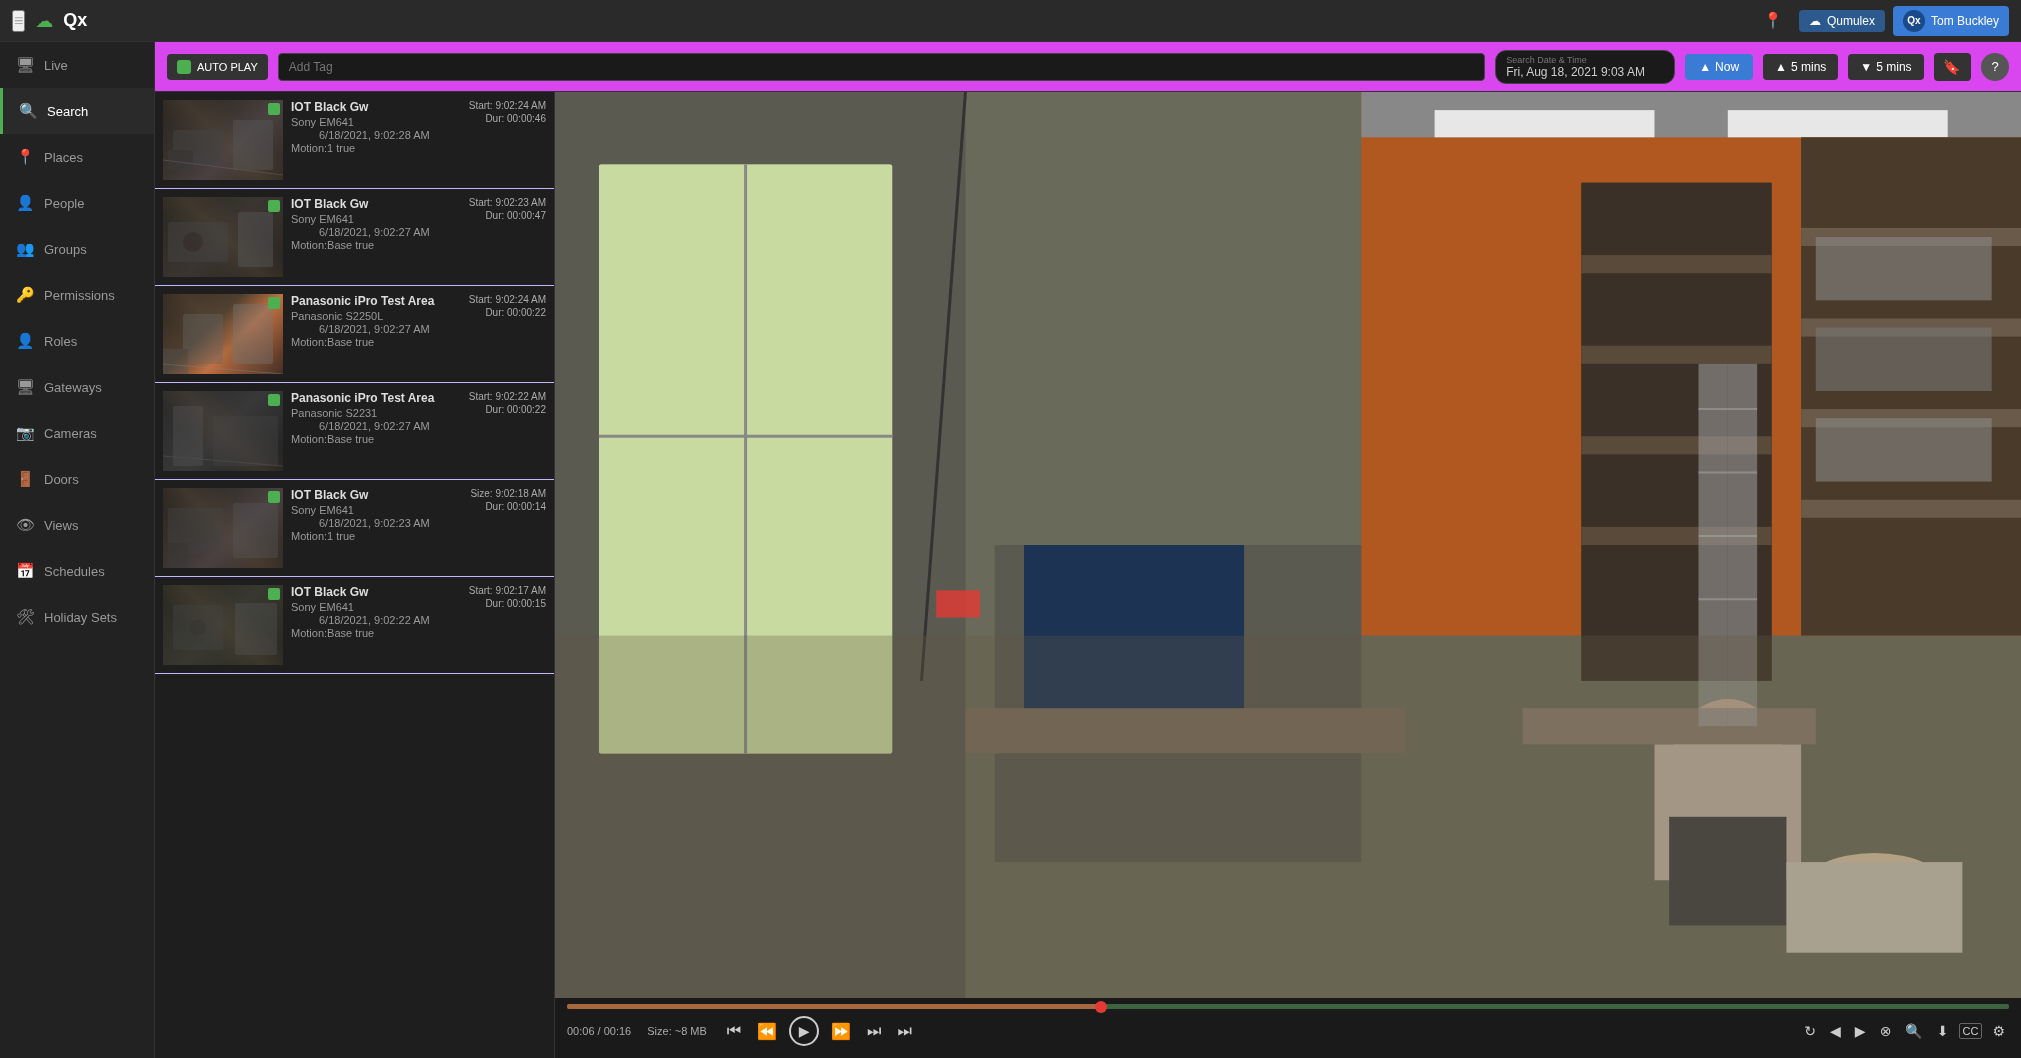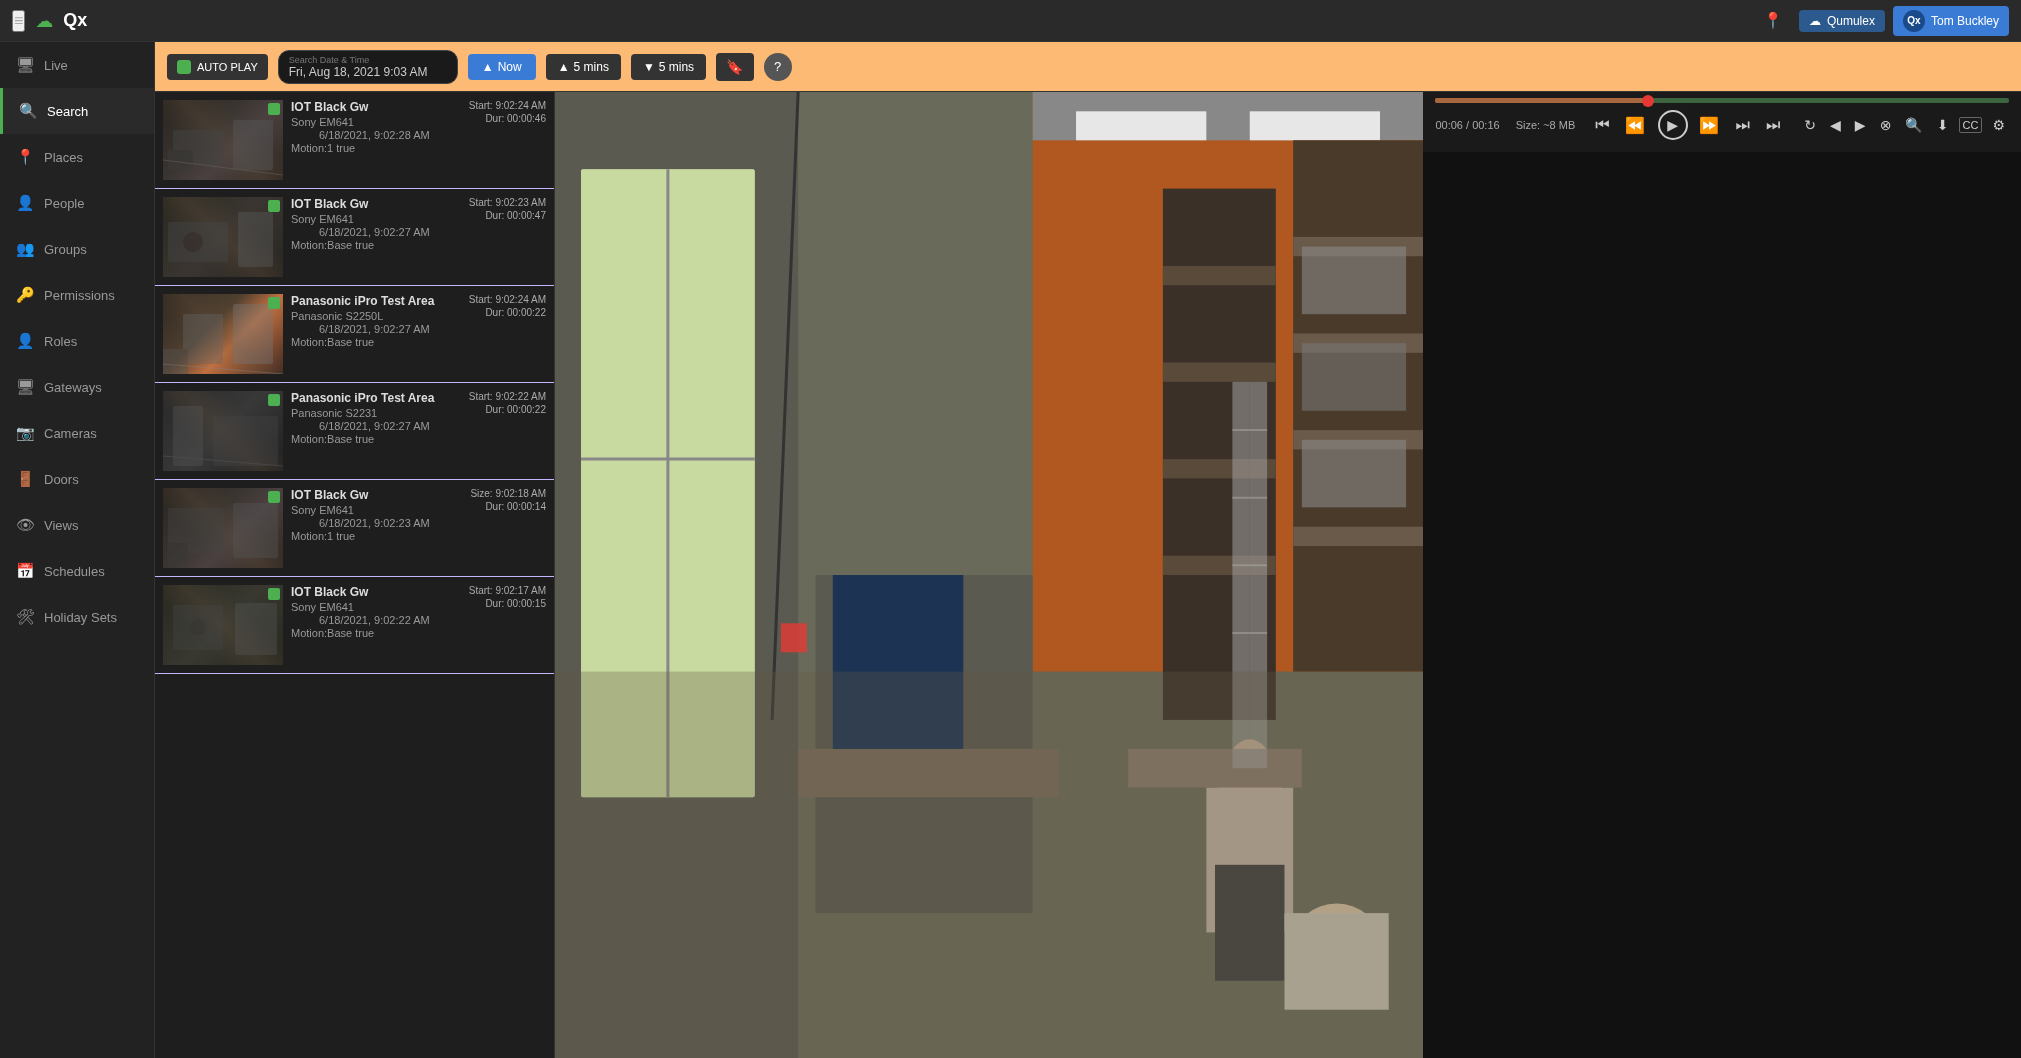--- a/index.html
+++ b/index.html
@@ -101,21 +101,21 @@
     .content-area {
       flex: 1;
       display: flex;
       flex-direction: column;
       overflow: hidden;
     }
 
     
     .search-toolbar {
       height: 50px;
-      background: #fdba74;
+      background: #d946ef;
       display: flex;
       align-items: center;
       gap: 10px;
       padding: 0 12px;
       border-bottom: 1px solid #333;
       flex-shrink: 0;
     }
     .autoplay-btn {
       display: flex;
       align-items: center;
@@ -269,21 +269,21 @@
       content: '';
       position: absolute;
       inset: 0;
       background: linear-gradient(45deg, transparent 30%, rgba(100,80,60,0.3) 50%, transparent 70%);
     }
 
     
     .video-area {
       flex: 1;
       display: flex;
-      flex-direction: row;
+      flex-direction: column;
       background: #111;
       overflow: hidden;
     }
     .video-main {
       flex: 1;
       background: #000;
       position: relative;
       overflow: hidden;
     }
     .video-canvas {
@@ -454,20 +454,21 @@
     </div>
   </div>
 
   <div class="content-area">
 
     <div class="search-toolbar">
       <button class="autoplay-btn">
         <div class="autoplay-indicator"></div>
         <span>AUTO PLAY</span>
       </button>
+      <input class="tag-input" type="text" placeholder="Add Tag" style="">
       <div class="date-time-box">
         <div class="date-time-label">Search Date &amp; Time</div>
         <div class="date-time-value">Fri, Aug 18, 2021 9:03 AM</div>
       </div>
       <button class="now-btn">
         <span>▲</span>
         <span>Now</span>
       </button>
       <button class="time-nav-btn">
         <span>▲</span>

